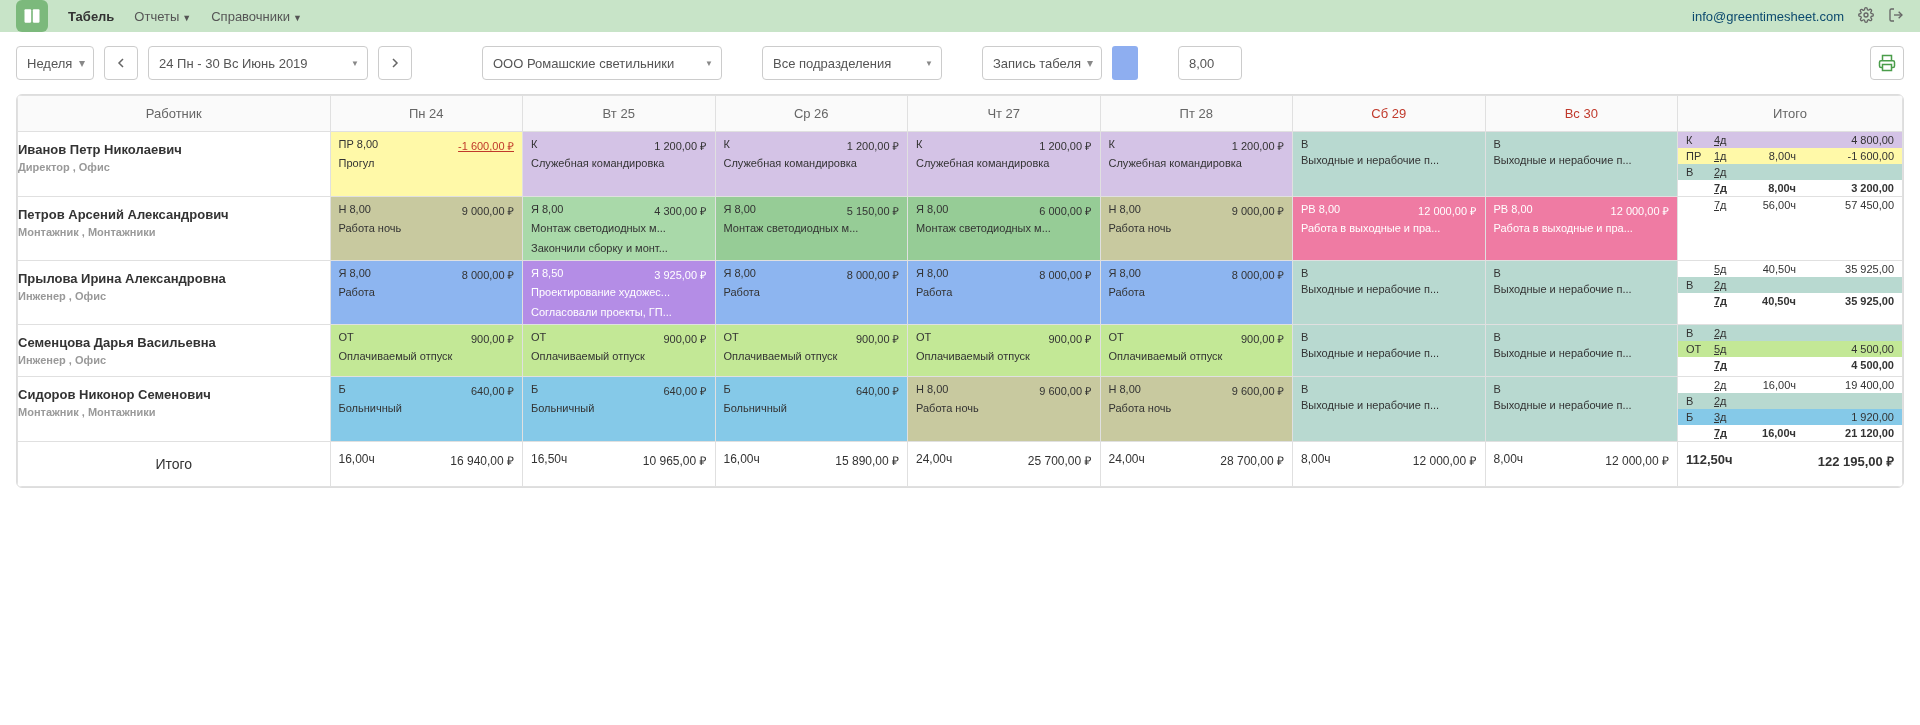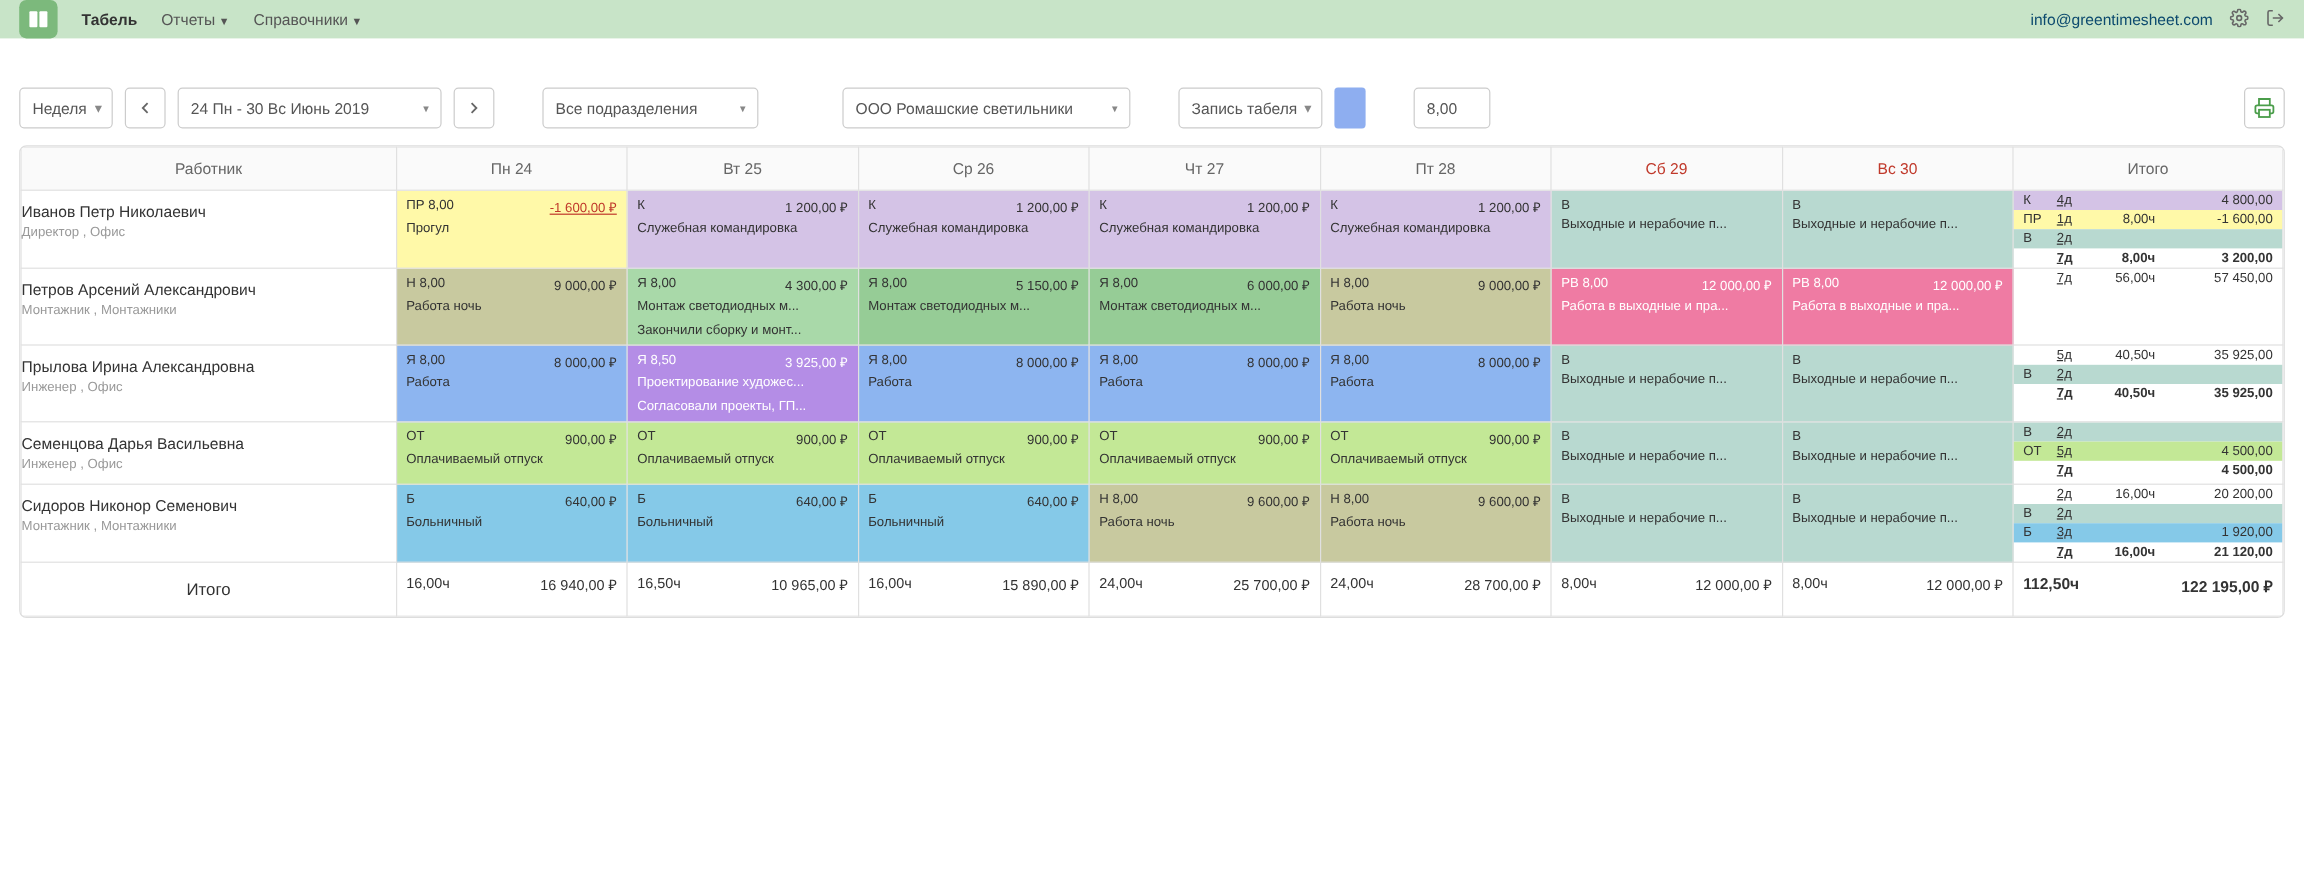--- a/index.html
+++ b/index.html
@@ -9,21 +9,21 @@
 .header { background: #c8e4c8; height: 32px; display: flex; align-items: center; padding: 0 16px; }
 .logo { width: 32px; height: 32px; background: #7cb97c; border-radius: 6px; display: flex; align-items: center; justify-content: center; margin-right: 20px; }
 .logo svg { width: 20px; height: 20px; }
 .nav-item { margin-right: 20px; color: #555; cursor: pointer; }
 .nav-item.active { font-weight: 600; color: #333; }
 .nav-item .chev { font-size: 9px; margin-left: 3px; }
 .header-right { margin-left: auto; display: flex; align-items: center; gap: 14px; color: #0c4a6e; }
 .header-right .icon { cursor: pointer; color: #666; }
 
 
-.toolbar { display: flex; align-items: center; padding: 14px 16px; gap: 10px; margin-top: 27px; }
+.toolbar { display: flex; align-items: center; padding: 14px 16px; gap: 10px; }
 .tb-btn, .tb-select, .tb-input { border: 1px solid #ccc; border-radius: 4px; background: #fff; height: 34px; display: flex; align-items: center; padding: 0 10px; color: #555; font-size: 13px; }
 .tb-btn { cursor: pointer; }
 .tb-btn.nav { width: 34px; justify-content: center; padding: 0; }
 .tb-select { position: relative; }
 .tb-select::after { content: "▼"; font-size: 8px; position: absolute; right: 8px; color: #888; }
 .tb-select.small::after { content: "▾"; font-size: 12px; }
 .tb-period { width: 78px; }
 .tb-date { width: 220px; }
 .tb-company { width: 240px; margin-left: 60px; }
 .tb-dept { width: 180px; margin-left: 30px; }
@@ -36,21 +36,21 @@
 
 .grid { border: 1px solid #ddd; border-radius: 6px; margin: 0 16px 16px; overflow: hidden; }
 table { width: 100%; border-collapse: collapse; table-layout: fixed; }
 th, td { border: 1px solid #e0e0e0; vertical-align: top; }
 th { background: #fafafa; font-weight: 400; color: #666; padding: 10px 0; text-align: center; }
 th.weekend { color: #c0392b; }
 .col-emp { width: 250px; }
 .col-day { width: 154px; }
 .col-total { width: 180px; }
 
-.emp-cell { padding: 10px 0; }
+.emp-cell { padding: 10px 0; font-weight: bold; }
 .emp-name { color: #333; margin-bottom: 4px; font-size: 13px; }
 .emp-role { color: #999; font-size: 11px; }
 
 .day-cell { padding: 0; font-size: 11px; }
 .dc-row1 { display: flex; justify-content: space-between; padding: 6px 8px 2px; }
 .dc-code { font-weight: 400; }
 .dc-amount { }
 .dc-amount.neg { color: #c0392b; text-decoration: underline; }
 .dc-desc { padding: 2px 8px 6px; white-space: nowrap; overflow: hidden; text-overflow: ellipsis; }
 .dc-extra { padding: 2px 8px 6px; white-space: nowrap; overflow: hidden; text-overflow: ellipsis; }
@@ -126,25 +126,25 @@
       </svg>
     </div>
   <div class="tb-select tb-date">
       <span>24 Пн - 30 Вс Июнь 2019</span>
     </div>
   <div class="tb-btn nav">
       <svg width="10" height="10" viewBox="0 0 10 10">
         <path d="M3 1l4 4-4 4" fill="none" stroke="#666" stroke-width="1.5"></path>
       </svg>
     </div>
+  <div class="tb-select tb-company">
+      <span>ООО Ромашские светильники</span>
+    </div>
   <div class="tb-select tb-dept">
       <span>Все подразделения</span>
-    </div>
-  <div class="tb-select tb-company">
-      <span>ООО Ромашские светильники</span>
     </div>
   <div class="tb-select small tb-mode">
       <span>Запись табеля</span>
     </div>
   <div class="tb-swatch"></div>
   <input class="tb-input tb-hours" value="8,00" style="">
   <div class="tb-btn tb-print">
       <svg width="18" height="18" viewBox="0 0 24 24" fill="none" stroke="currentColor" stroke-width="2">
         <polyline points="6 9 6 2 18 2 18 9"></polyline>
         <path d="M6 18H4a2 2 0 0 1-2-2v-5a2 2 0 0 1 2-2h16a2 2 0 0 1 2 2v5a2 2 0 0 1-2 2h-2"></path>
@@ -517,21 +517,21 @@
               <span class="dc-code">В</span>
               <span class="dc-amount "></span>
             </div>
             <div class="dc-desc">Выходные и нерабочие п...</div>
           </td>
           <td class="total-cell">
             <div class="t-line  ">
               <span class="t-code"></span>
               <span class="t-days">2д</span>
               <span class="t-hours">16,00ч</span>
-              <span class="t-amt">20 200,00</span>
+              <span class="t-amt">19 400,00</span>
             </div>
             <div class="t-line t-teal ">
               <span class="t-code">В</span>
               <span class="t-days">2д</span>
               <span class="t-hours"></span>
               <span class="t-amt"></span>
             </div>
             <div class="t-line t-sky ">
               <span class="t-code">Б</span>
               <span class="t-days">3д</span>

